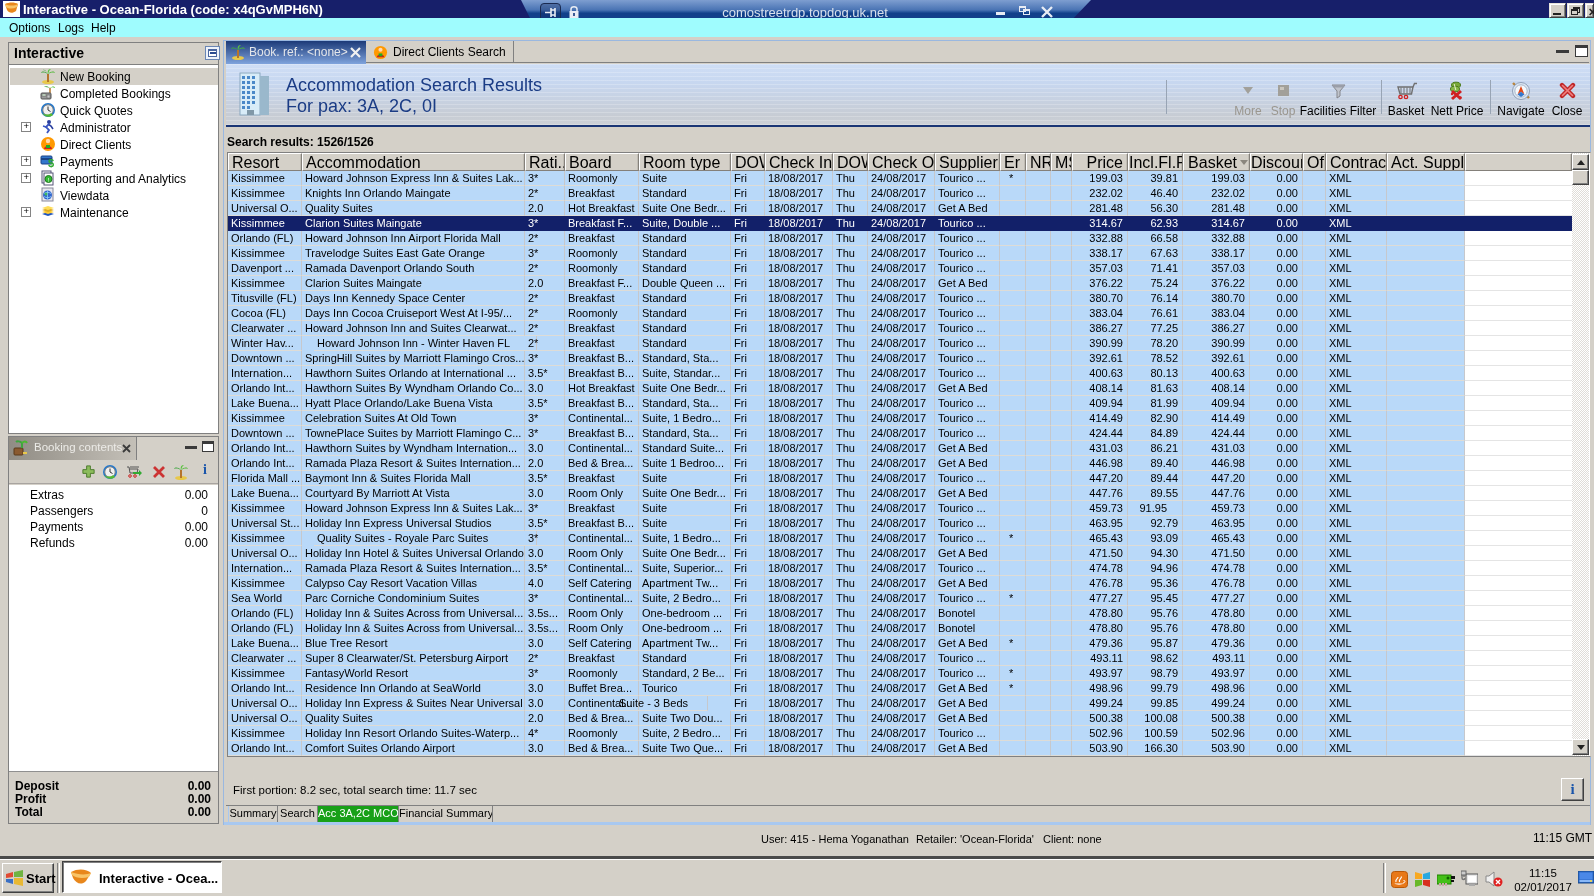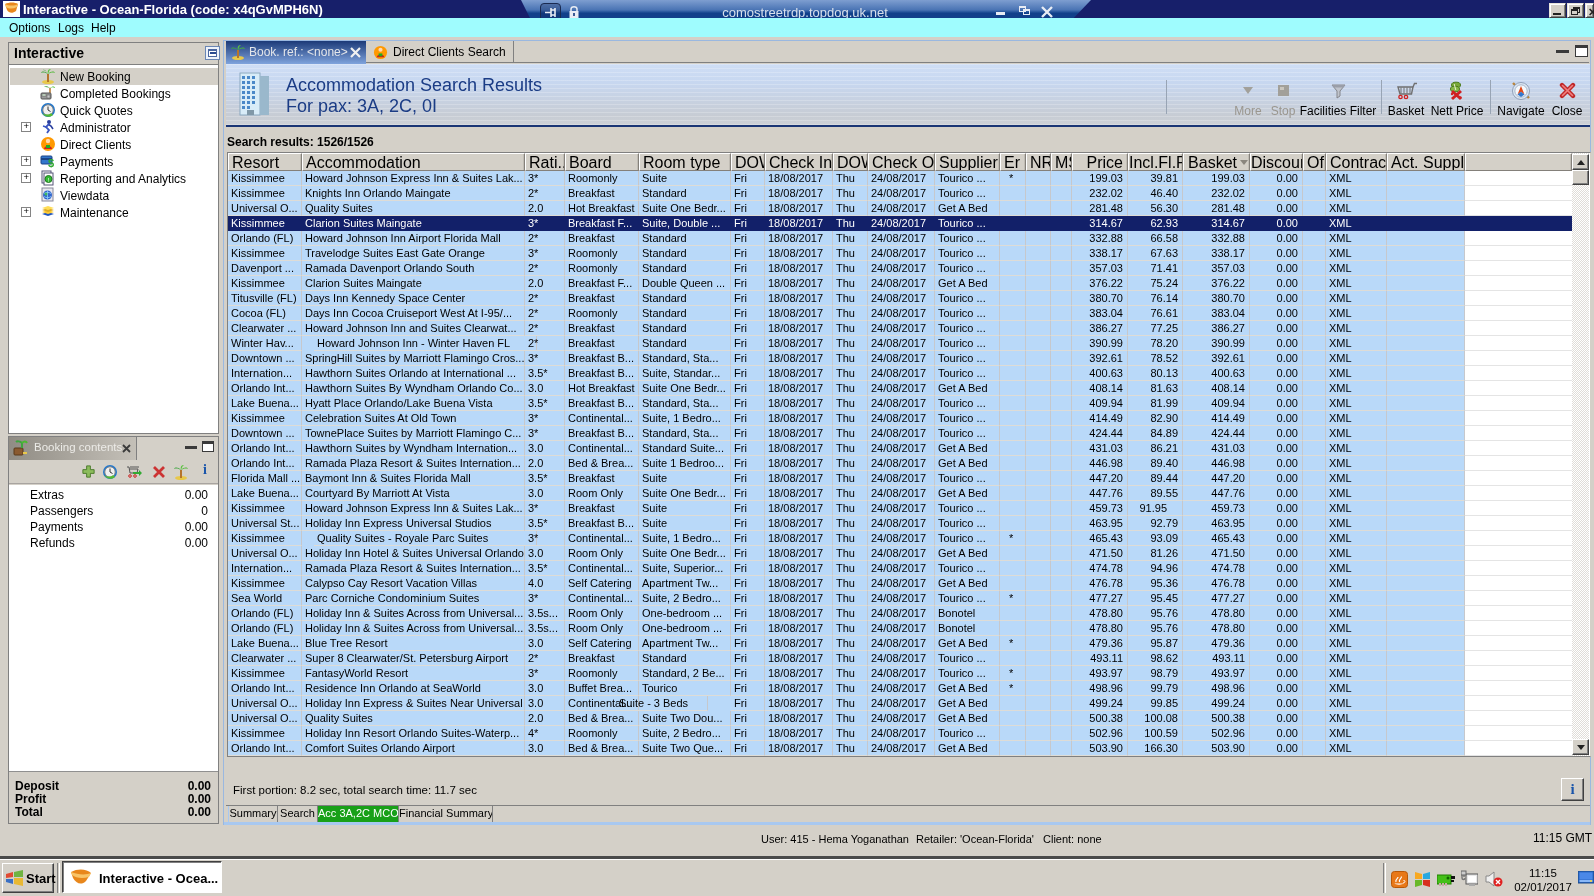--- a/index.html
+++ b/index.html
@@ -992,21 +992,21 @@
         <div class="dc" style="left:411px;width:92px;text-align:left;padding-left:3px;">Suite One Bedr...</div>
         <div class="dc" style="left:503px;width:34px;text-align:left;padding-left:3px;">Fri</div>
         <div class="dc" style="left:537px;width:68px;text-align:left;padding-left:3px;">18/08/2017</div>
         <div class="dc" style="left:605px;width:35px;text-align:left;padding-left:3px;">Thu</div>
         <div class="dc" style="left:640px;width:67px;text-align:left;padding-left:3px;">24/08/2017</div>
         <div class="dc" style="left:707px;width:65px;text-align:left;padding-left:3px;">Get A Bed</div>
         <div class="dc" style="left:772px;width:26px;text-align:left;padding-left:3px;"></div>
         <div class="dc" style="left:798px;width:25px;text-align:left;padding-left:3px;"></div>
         <div class="dc" style="left:823px;width:21px;text-align:left;padding-left:3px;"></div>
         <div class="dc" style="left:844px;width:56px;text-align:right;padding-right:4px;">471.50</div>
-        <div class="dc" style="left:900px;width:55px;text-align:right;padding-right:4px;">81.26</div>
+        <div class="dc" style="left:900px;width:55px;text-align:right;padding-right:4px;">94.30</div>
         <div class="dc" style="left:955px;width:67px;text-align:right;padding-right:4px;">471.50</div>
         <div class="dc" style="left:1022px;width:53px;text-align:right;padding-right:4px;">0.00</div>
         <div class="dc" style="left:1075px;width:23px;text-align:left;padding-left:3px;"></div>
         <div class="dc" style="left:1098px;width:61px;text-align:left;padding-left:3px;">XML</div>
         <div class="dc" style="left:1159px;width:78px;text-align:left;padding-left:3px;"></div>
         <div class="fill"></div>
       </div>
 <div class="dr" style="top:390px;">
         <div class="dc" style="left:0px;width:74px;text-align:left;padding-left:3px;">Internation...</div>
         <div class="dc" style="left:74px;width:223px;text-align:left;padding-left:3px;">Ramada Plaza Resort &amp; Suites Internation...</div>

